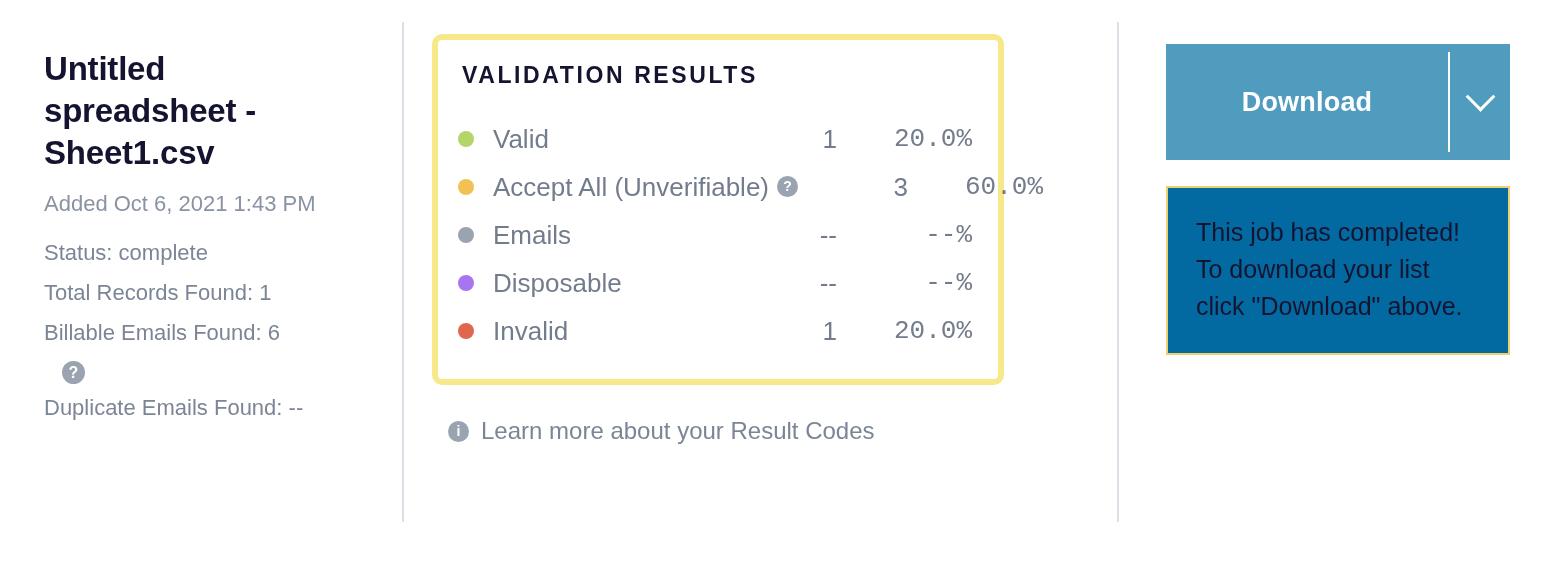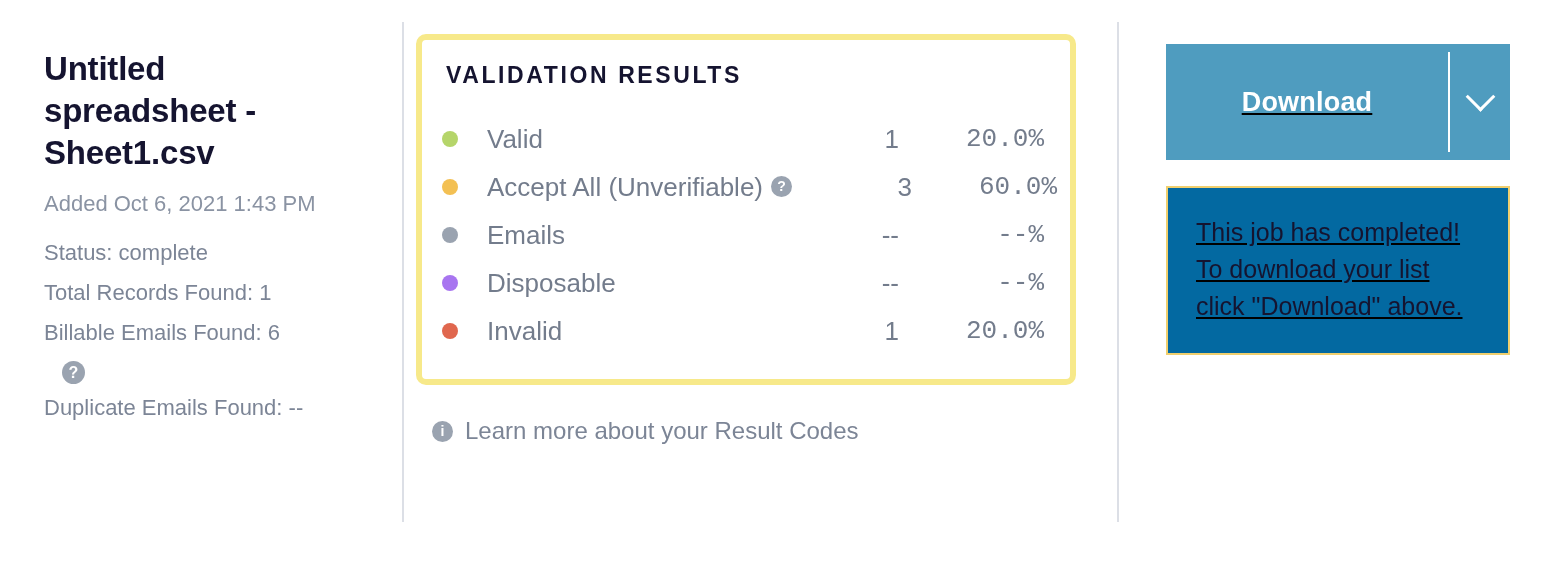--- a/index.html
+++ b/index.html
@@ -33,31 +33,30 @@
     top: 22px;
     width: 2px;
     height: 500px;
     background: #dcdfe6;
   }
   .divider-1 { left: 402px; }
   .divider-2 { left: 1117px; }
 
   .col-mid {
     position: absolute;
-    left: 416px;
+    left: 432px;
     top: 34px;
-    width: 660px;
+    width: 572px;
   }
 
   .col-right {
     position: absolute;
     left: 1166px;
     top: 44px;
     width: 276px;
-    text-decoration: underline;
   }
 
   
   .file-title {
     font-size: 33px;
     font-weight: bold;
     line-height: 1.28;
     color: #151430;
     letter-spacing: -0.2px;
     margin: 0 0 14px 0;
@@ -124,21 +123,20 @@
     color: #151430;
     margin-bottom: 26px;
     padding-left: 4px;
   }
   .result-row {
     display: flex;
     align-items: center;
     height: 48px;
     font-size: 26px;
     color: #737c8c;
-    gap: 10px;
   }
   .dot {
     width: 16px;
     height: 16px;
     border-radius: 50%;
     flex: 0 0 16px;
     margin-right: 19px;
   }
   .result-label {
     flex: 1 1 auto;

